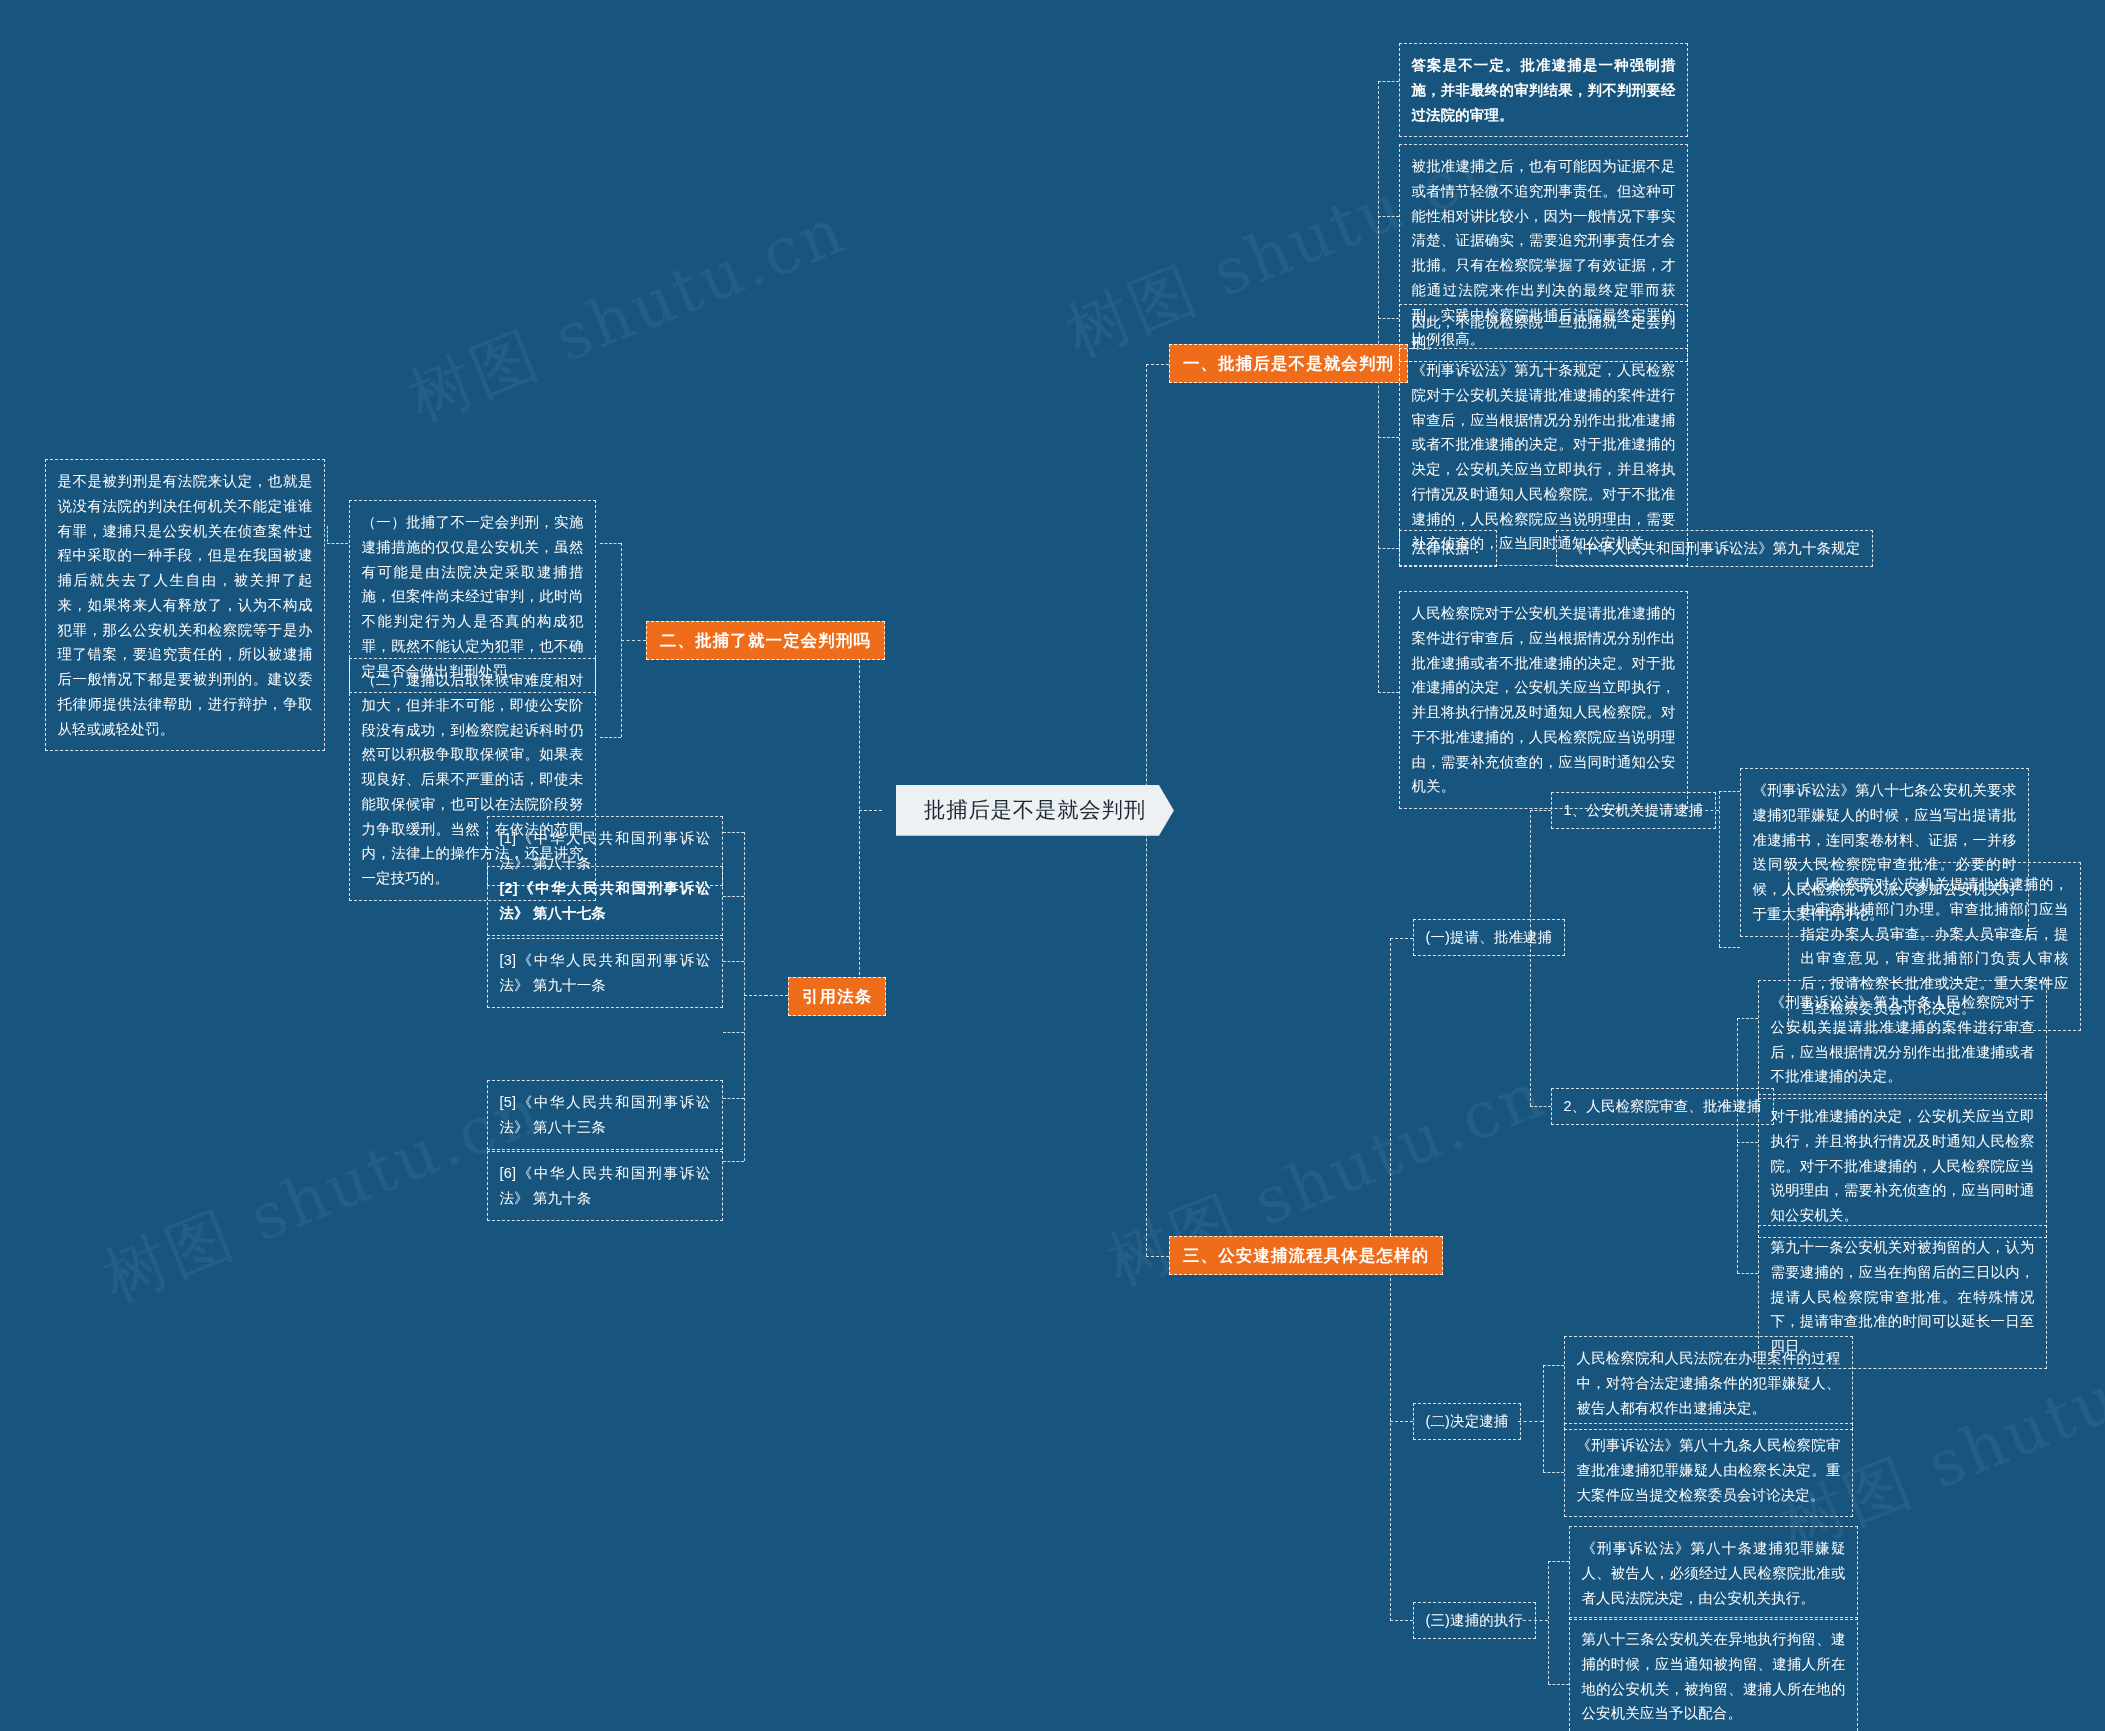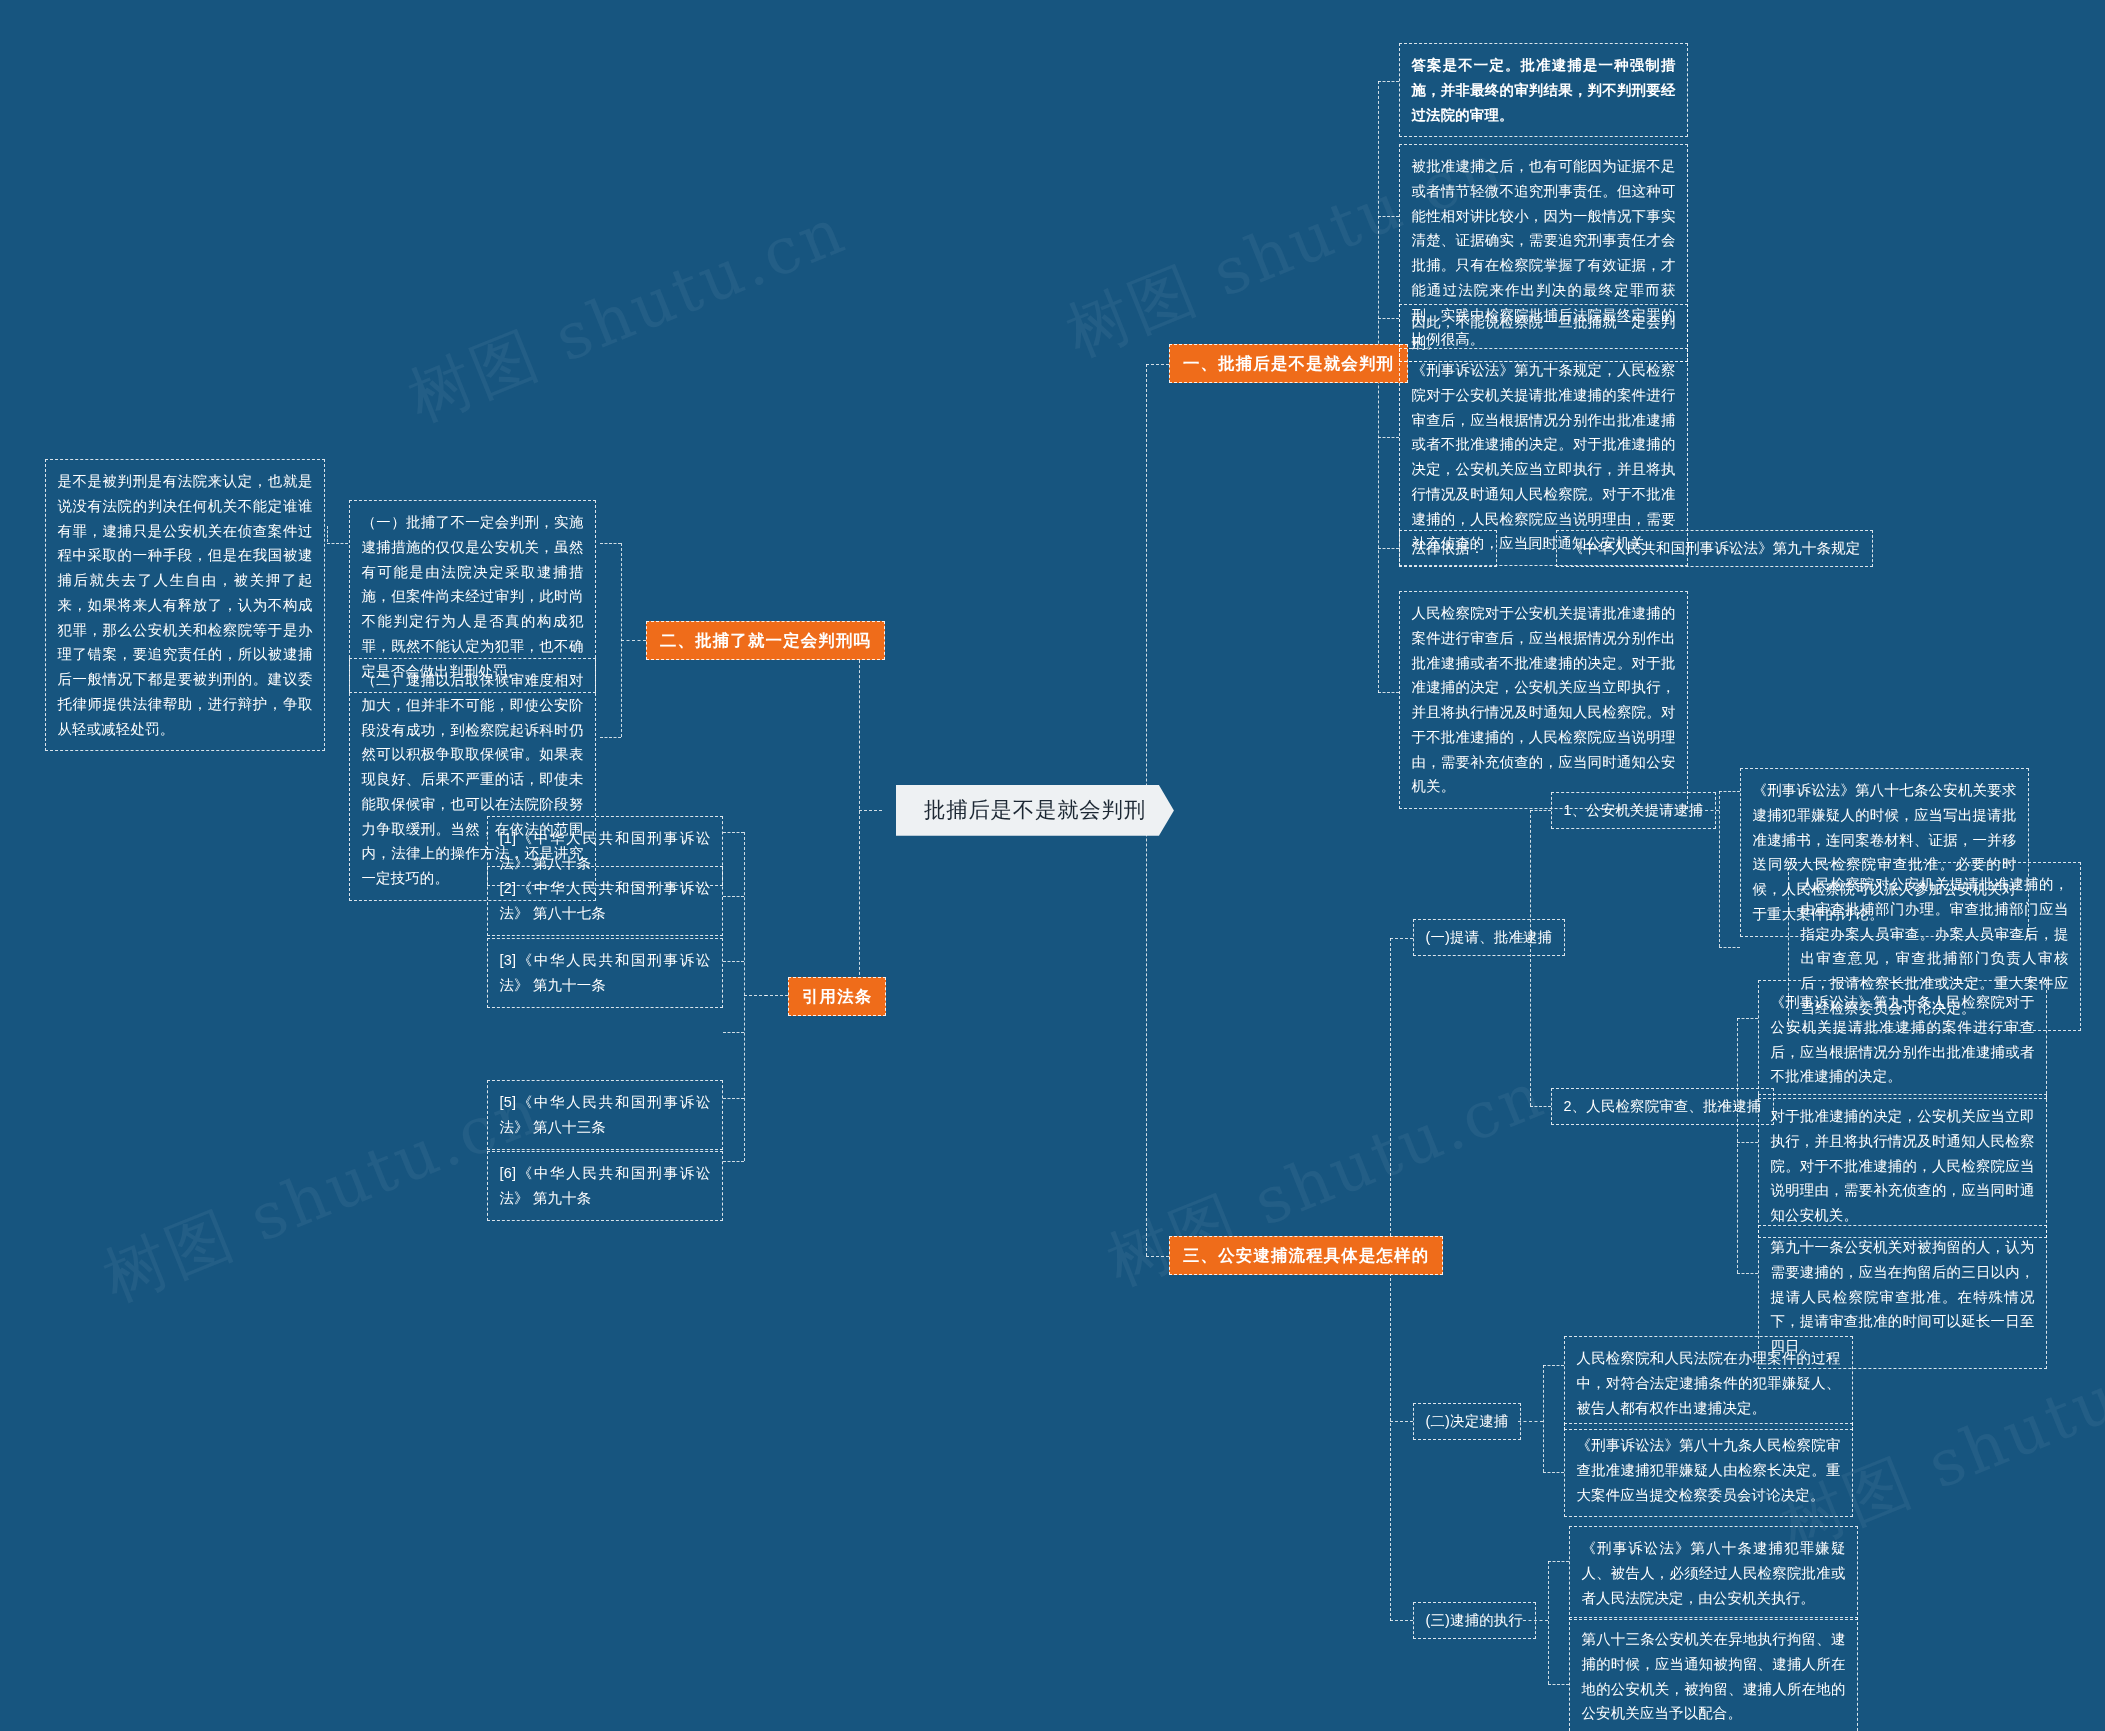--- a/index.html
+++ b/index.html
@@ -185,21 +185,21 @@
 
   <div class="chip" style="left:646px;top:621px;">二、批捕了就一定会判刑吗</div>
 
   <div class="node" style="left:45px;top:459px;width:280px;">是不是被判刑是有法院来认定，也就是说没有法院的判决任何机关不能定谁谁有罪，逮捕只是公安机关在侦查案件过程中采取的一种手段，但是在我国被逮捕后就失去了人生自由，被关押了起来，如果将来人有释放了，认为不构成犯罪，那么公安机关和检察院等于是办理了错案，要追究责任的，所以被逮捕后一般情况下都是要被判刑的。建议委托律师提供法律帮助，进行辩护，争取从轻或减轻处罚。</div>
   <div class="node" style="left:349px;top:500px;width:247px;">（一）批捕了不一定会判刑，实施逮捕措施的仅仅是公安机关，虽然有可能是由法院决定采取逮捕措施，但案件尚未经过审判，此时尚不能判定行为人是否真的构成犯罪，既然不能认定为犯罪，也不确定是否会做出判刑处罚。</div>
   <div class="node" style="left:349px;top:658px;width:247px;">（二）逮捕以后取保候审难度相对加大，但并非不可能，即使公安阶段没有成功，到检察院起诉科时仍然可以积极争取取保候审。如果表现良好、后果不严重的话，即使未能取保候审，也可以在法院阶段努力争取缓刑。当然，在依法的范围内，法律上的操作方法，还是讲究一定技巧的。</div>
 
   <div class="chip" style="left:788px;top:977px;">引用法条</div>
 
   <div class="node" style="left:487px;top:816px;width:236px;">[1]《中华人民共和国刑事诉讼法》 第八十条</div>
-  <div class="node" style="left:487px;top:866px;width:236px;">[2]《中华人民共和国刑事诉讼法》 第八十七条</div>
+  <div class="node" style="left:487px;top:866px;width:236px;font-weight:bold;">[2]《中华人民共和国刑事诉讼法》 第八十七条</div>
   <div class="node" style="left:487px;top:938px;width:236px;">[3]《中华人民共和国刑事诉讼法》 第九十一条</div>
   <div class="node" style="left:487px;top:1080px;width:236px;">[5]《中华人民共和国刑事诉讼法》 第八十三条</div>
   <div class="node" style="left:487px;top:1151px;width:236px;">[6]《中华人民共和国刑事诉讼法》 第九十条</div>
 
   <div class="chip" style="left:1169px;top:1236px;">三、公安逮捕流程具体是怎样的</div>
 
   <div class="node oneline" style="left:1413px;top:919px;">(一)提请、批准逮捕</div>
 
   <div class="node oneline" style="left:1551px;top:792px;">1、公安机关提请逮捕</div>
   <div class="node" style="left:1740px;top:744px;width:289px;margin-top:24px;">《刑事诉讼法》第八十七条公安机关要求逮捕犯罪嫌疑人的时候，应当写出提请批准逮捕书，连同案卷材料、证据，一并移送同级人民检察院审查批准。必要的时候，人民检察院可以派人参加公安机关对于重大案件的讨论。</div>

